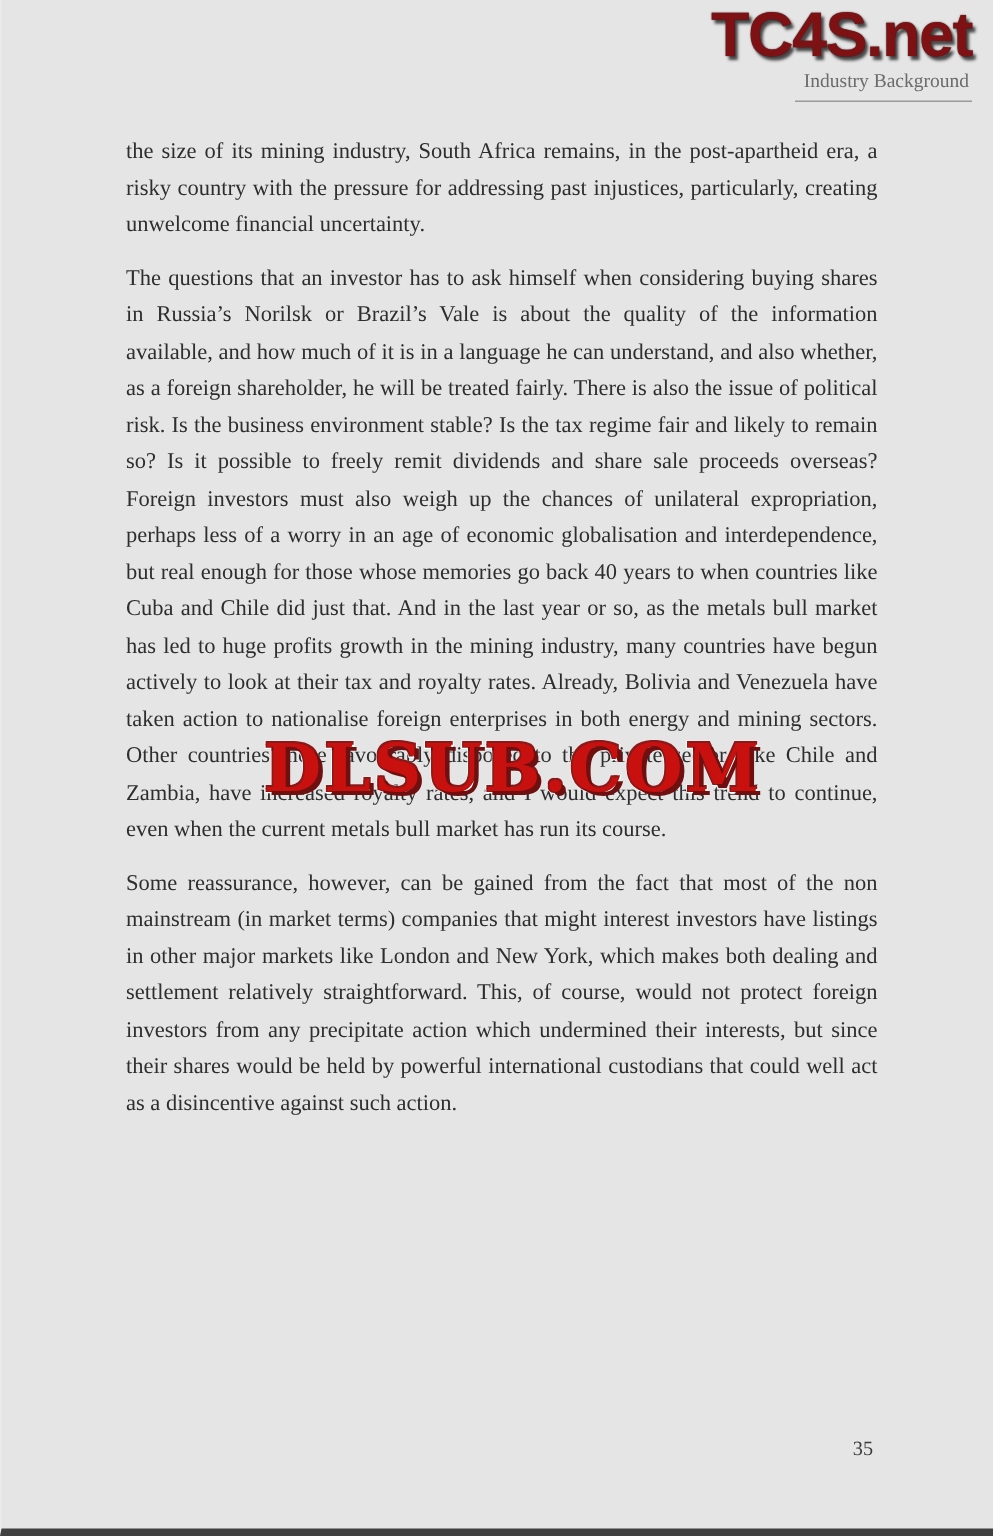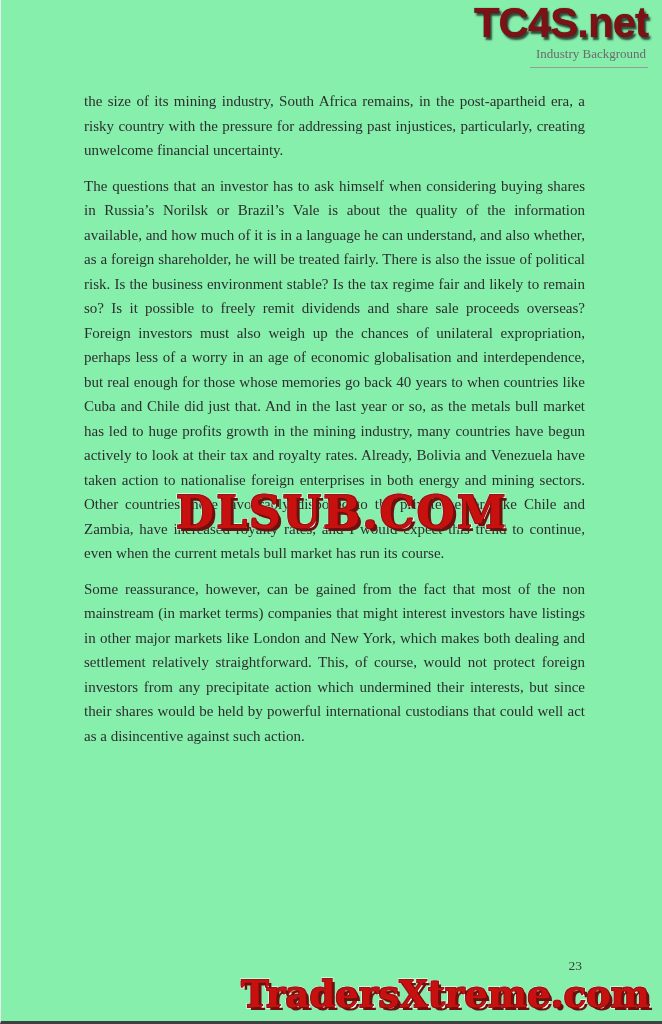--- a/index.html
+++ b/index.html
@@ -6,23 +6,23 @@
   html, body { width: 662px; height: 1024px; }
   body {
     font-family: "Liberation Serif", serif;
     background: #ffffff;
     position: relative;
     overflow: hidden;
   }
   .page {
     position: absolute;
     inset: 0;
-    background: #86efac;
+    background: #e5e5e5;
     border-left: 1px solid #ececec;
-    border-bottom: 3px solid #404040;
+    border-bottom: 5px solid #404040;
   }
 
   
   .header {
     position: absolute;
     top: 2px;
     right: 14px;
     text-align: right;
   }
   .logo {
@@ -106,17 +106,16 @@
   </div>
 
   <div class="text-block">
     <p>the size of its mining industry, South Africa remains, in the post-apartheid era, a risky country with the pressure for addressing past injustices, particularly, creating unwelcome financial uncertainty.</p>
     <p>The questions that an investor has to ask himself when considering buying shares in Russia’s Norilsk or Brazil’s Vale is about the quality of the information available, and how much of it is in a language he can understand, and also whether, as a foreign shareholder, he will be treated fairly. There is also the issue of political risk. Is the business environment stable? Is the tax regime fair and likely to remain so? Is it possible to freely remit dividends and share sale proceeds overseas? Foreign investors must also weigh up the chances of unilateral expropriation, perhaps less of a worry in an age of economic globalisation and interdependence, but real enough for those whose memories go back 40 years to when countries like Cuba and Chile did just that. And in the last year or so, as the metals bull market has led to huge profits growth in the mining industry, many countries have begun actively to look at their tax and royalty rates. Already, Bolivia and Venezuela have taken action to nationalise foreign enterprises in both energy and mining sectors. Other countries more favourably disposed to the private sector, like Chile and Zambia, have increased royalty rates, and I would expect this trend to continue, even when the current metals bull market has run its course.</p>
     <p>Some reassurance, however, can be gained from the fact that most of the non mainstream (in market terms) companies that might interest investors have listings in other major markets like London and New York, which makes both dealing and settlement relatively straightforward. This, of course, would not protect foreign investors from any precipitate action which undermined their interests, but since their shares would be held by powerful international custodians that could well act as a disincentive against such action.</p>
   </div>
 
   <div class="wm wm-mid">DLSUB.COM</div>
 
-  <div class="page-number">23</div>
+  <div class="page-number">35</div>
 
-  <div class="wm wm-bottom">TradersXtreme.com</div>
 
 </div>
 
 </body></html>

